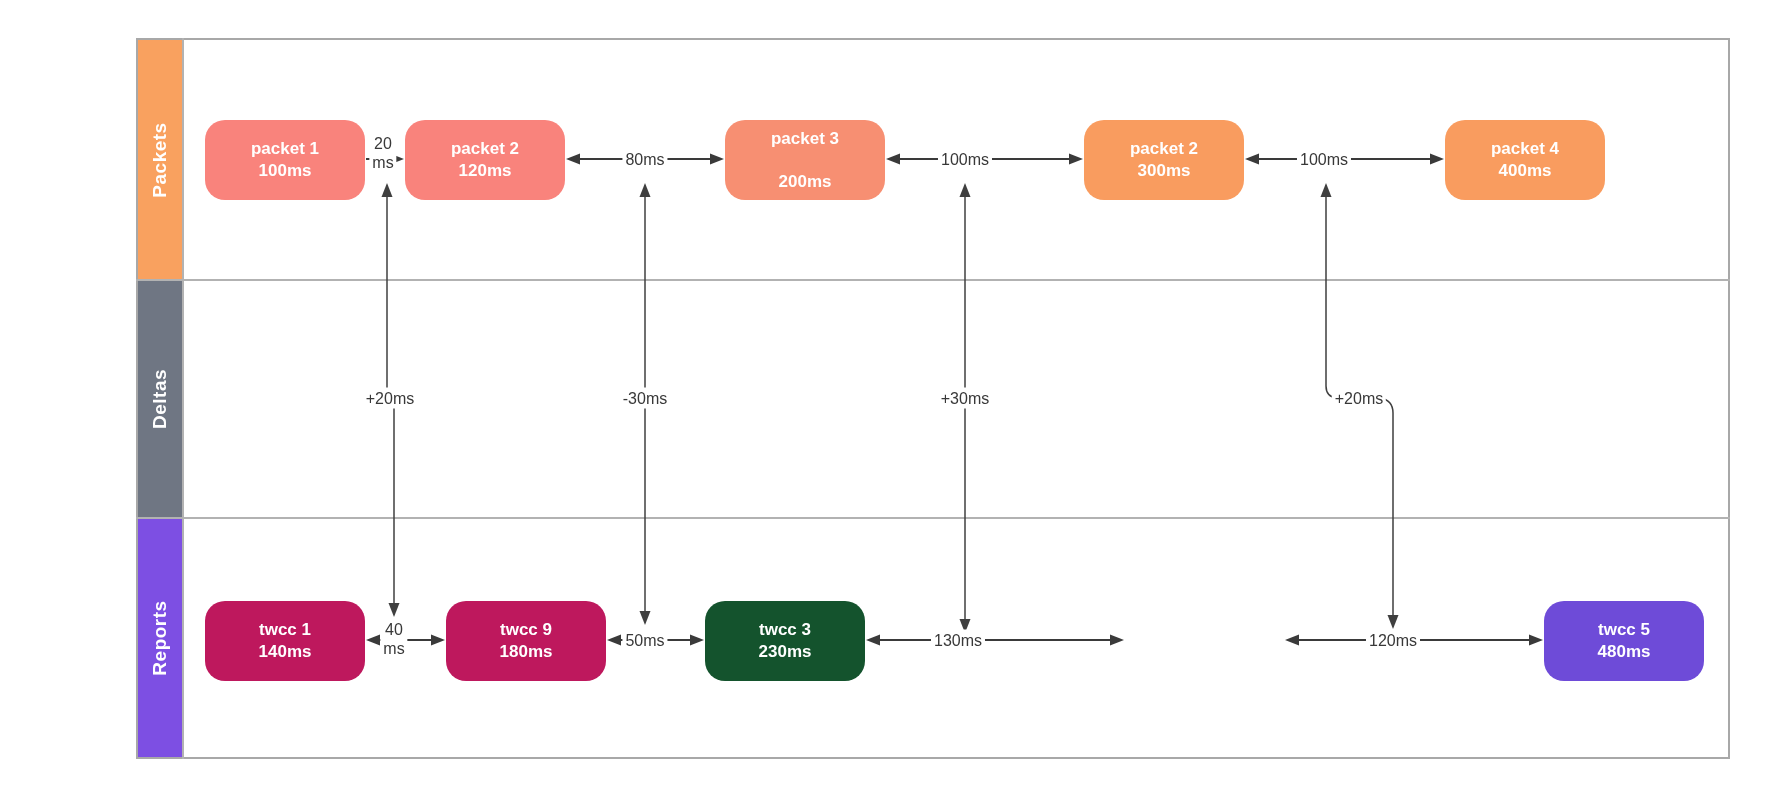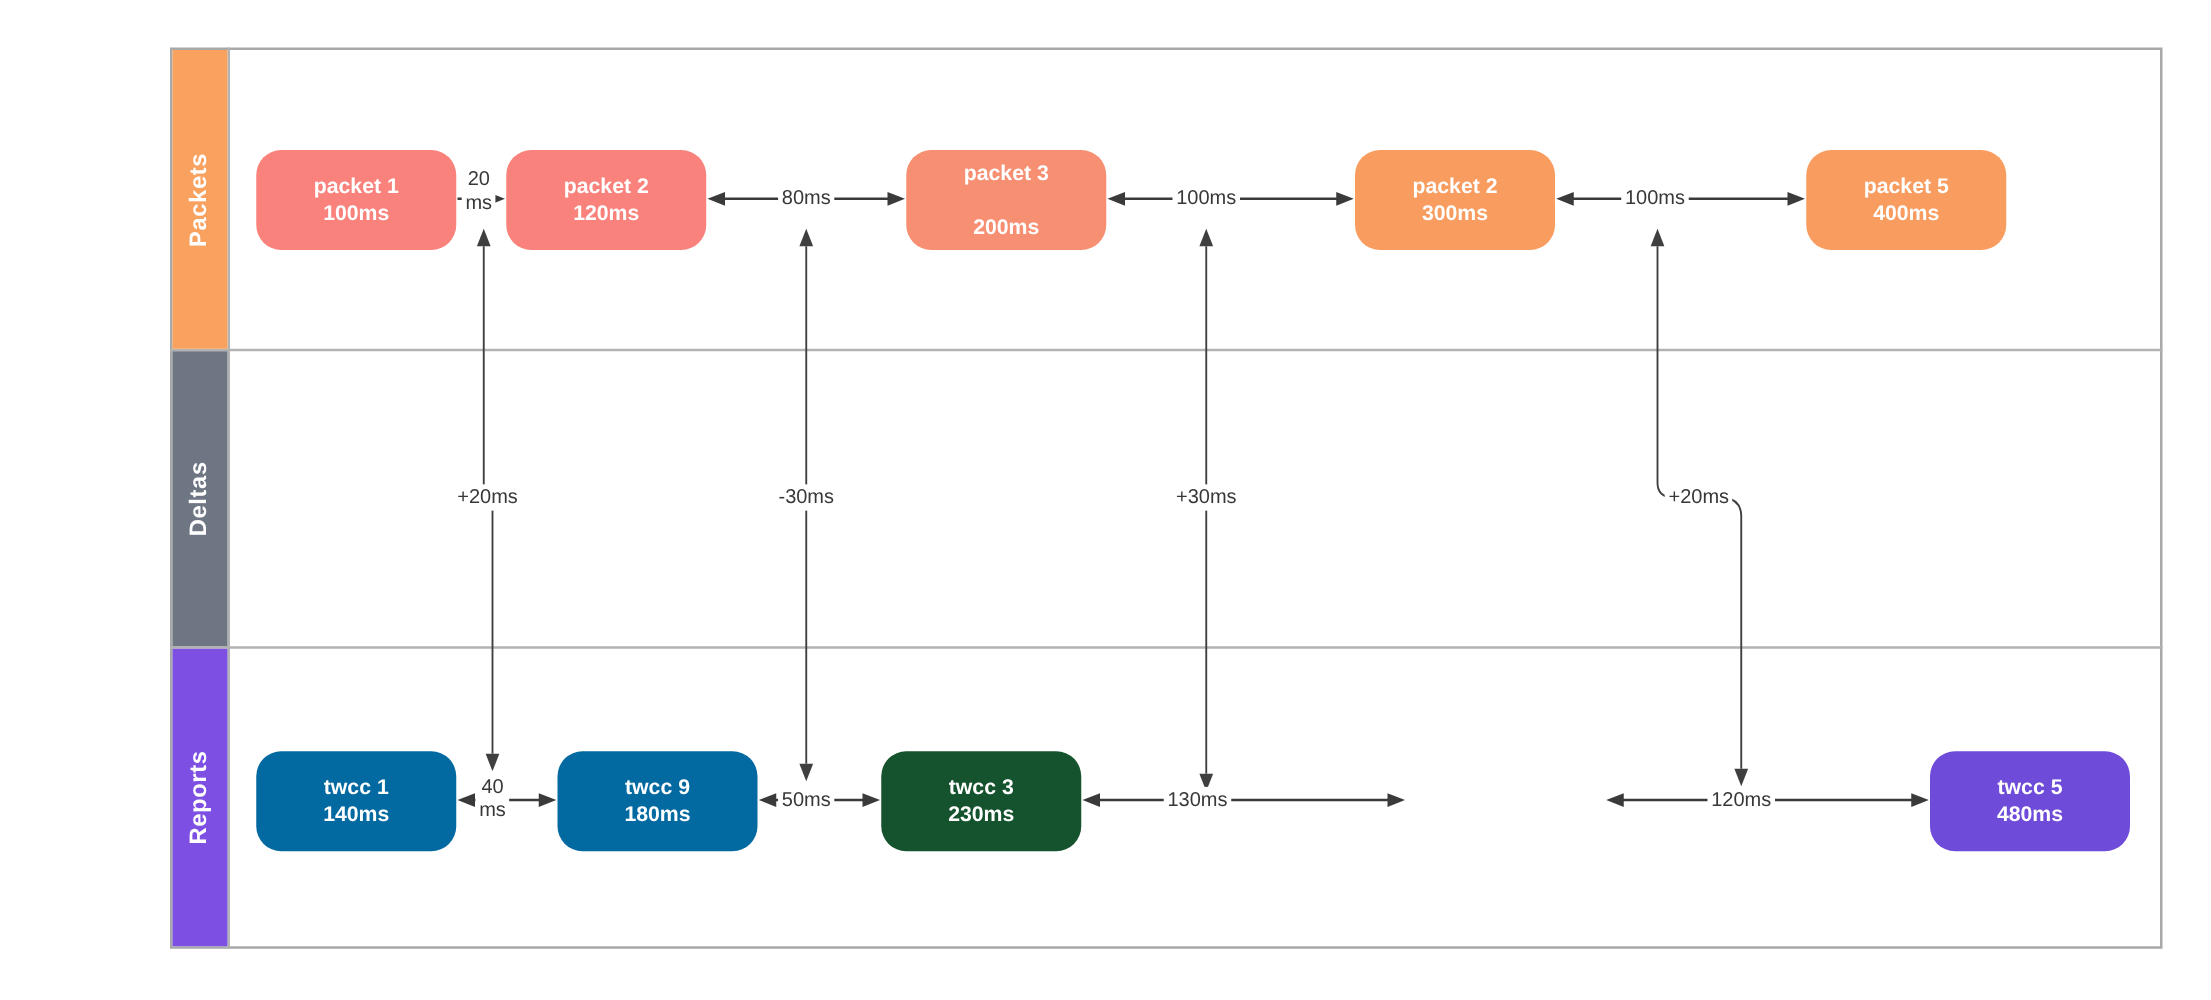--- a/index.html
+++ b/index.html
@@ -56,21 +56,21 @@
     font-weight: bold;
     line-height: 22px;
     display: flex;
     flex-direction: column;
     align-items: center;
     justify-content: center;
   }
   .c-salmon  { background: #f9837c; }
   .c-salmon2 { background: #f78f72; gap: 21px; }
   .c-orange  { background: #f99c5f; }
-  .c-blue    { background: #0369a1; }
+  .c-blue    { background: #be185d; }
   .c-indigo  { background: #14532d; }
   .c-violet  { background: #6e4bd8; }
 
   .alabel {
     position: absolute;
     transform: translate(-50%, -50%);
     background: #ffffff;
     color: #383838;
     font-size: 16px;
     line-height: 19px;
@@ -183,21 +183,21 @@
   </div>
   <div class="node c-salmon2" style="left:725px;top:120px">
     <span>packet 3</span>
     <span>200ms</span>
   </div>
   <div class="node c-orange" style="left:1084px;top:120px">
     <span>packet 2</span>
     <span>300ms</span>
   </div>
   <div class="node c-orange" style="left:1445px;top:120px">
-    <span>packet 5</span>
+    <span>packet 4</span>
     <span>400ms</span>
   </div>
 
   <div class="node c-blue" style="left:205px;top:601px">
     <span>twcc 1</span>
     <span>140ms</span>
   </div>
   <div class="node c-blue" style="left:446px;top:601px">
     <span>twcc 9</span>
     <span>180ms</span>

